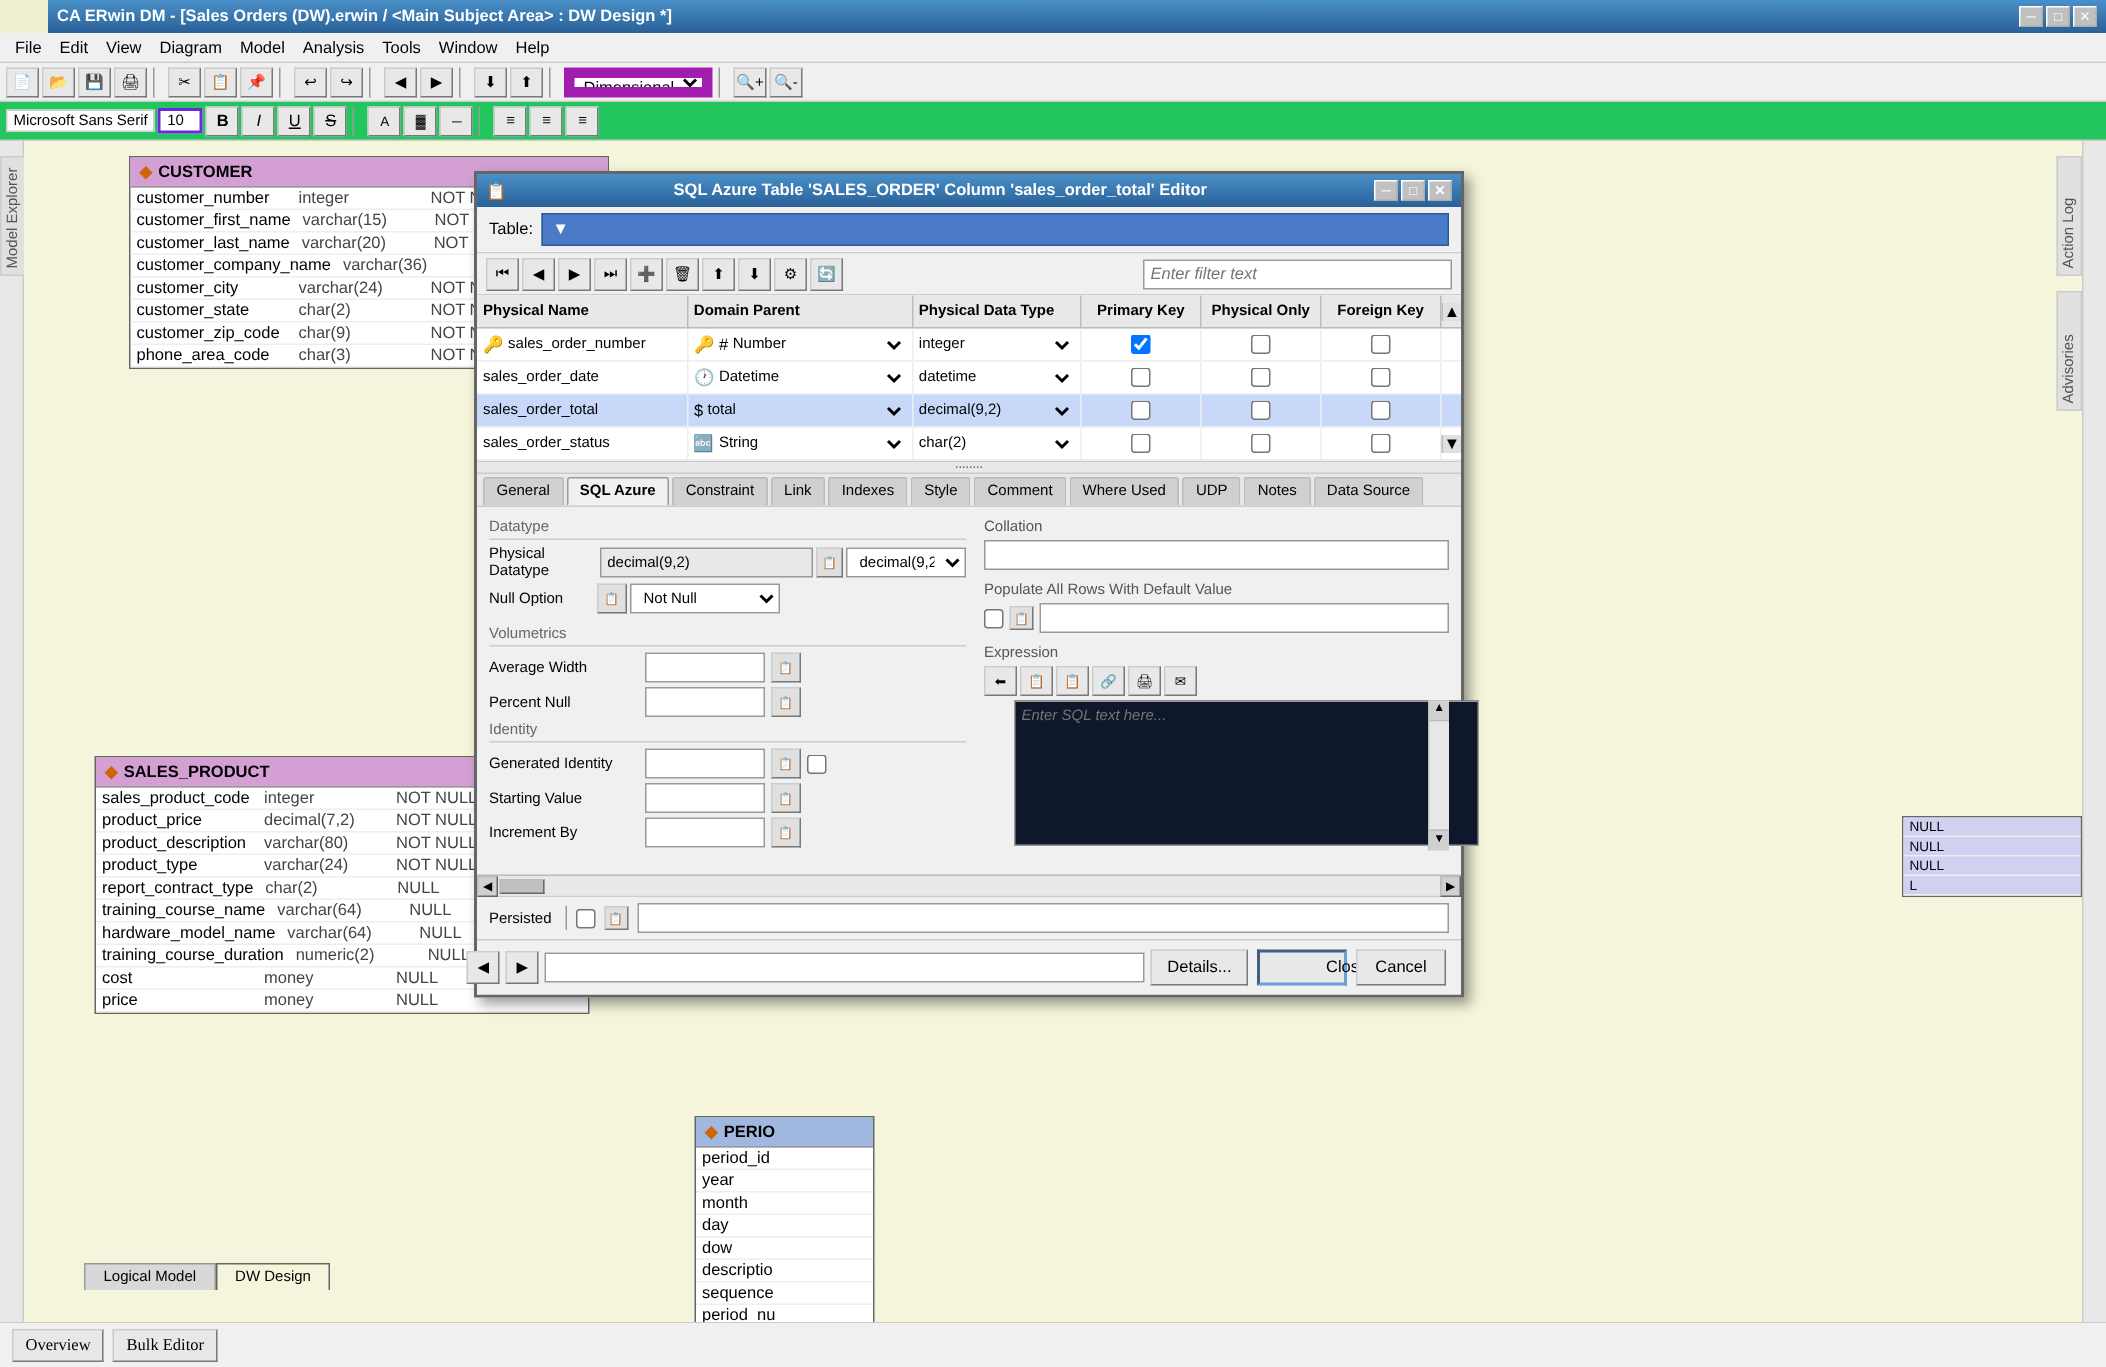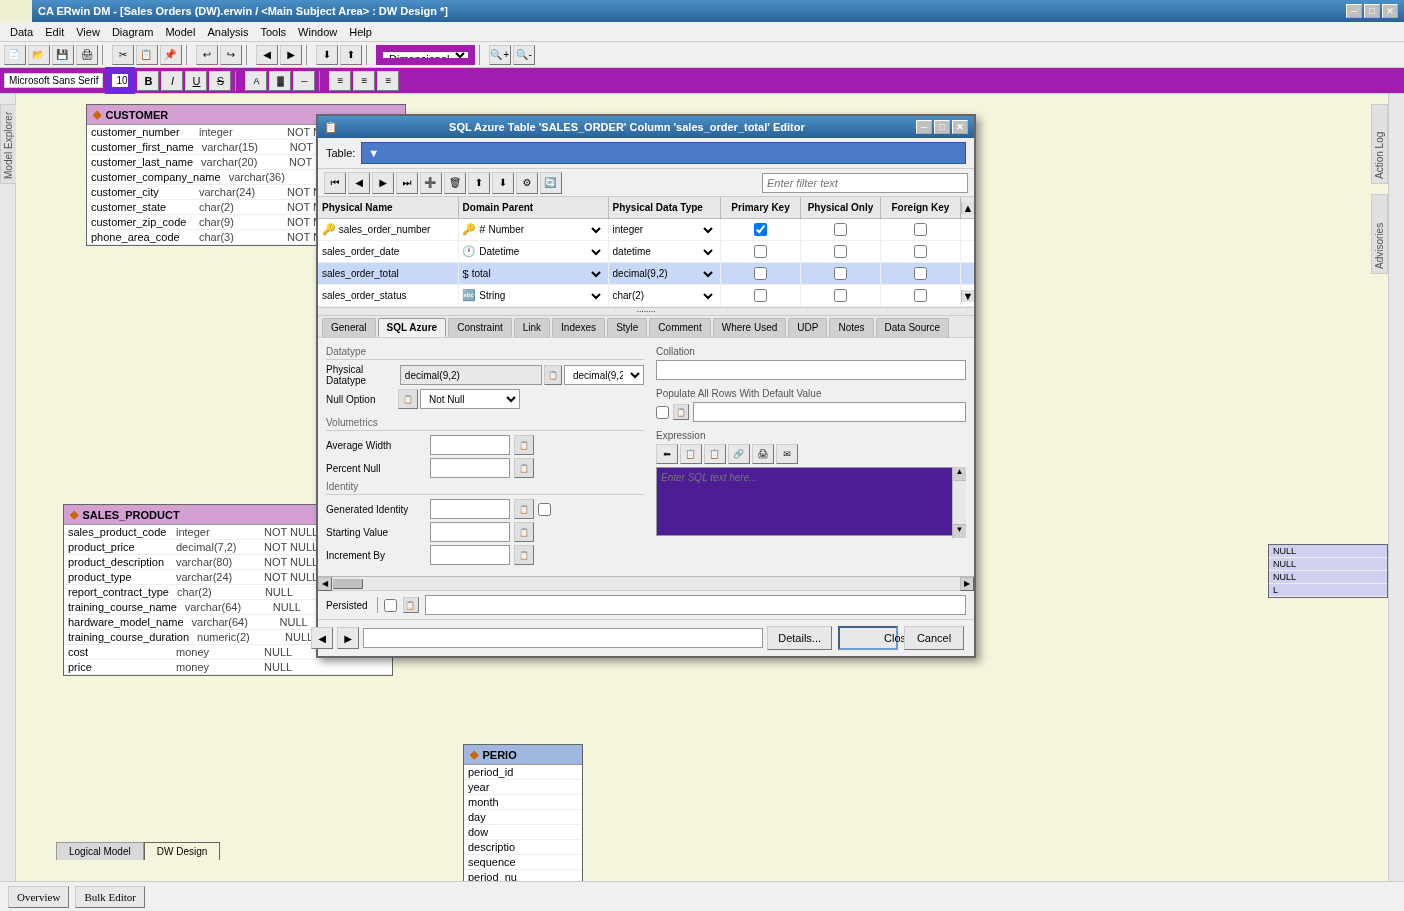--- a/index.html
+++ b/index.html
@@ -35,21 +35,21 @@
     .toolbar {
       background: #f0f0f0;
       border-bottom: 1px solid #ccc;
       display: flex;
       align-items: center;
       padding: 2px 4px;
       height: 26px;
       gap: 2px;
     }
     .toolbar2 {
-      background: #a21caf;
+      background: #22c55e;
       border-bottom: 1px solid #ccc;
       display: flex;
       align-items: center;
       padding: 2px 4px;
       height: 26px;
       gap: 2px;
     }
     .tb-btn { width: 22px; height: 20px; background: #e8e8e8; border: 1px outset #ccc; font-size: 10px; display: flex; align-items: center; justify-content: center; cursor: pointer; }
     .tb-sep { width: 6px; height: 20px; border-left: 1px solid #999; margin: 0 2px; }
     .tb-dropdown { height: 20px; border: 7px solid #a21caf; background: white; padding: 0 2px; font-size: 11px; }
@@ -298,28 +298,29 @@
       margin-bottom: 4px;
     }
     .expression-toolbar {
       display: flex;
       gap: 2px;
       margin-bottom: 3px;
     }
     .expr-btn { width: 22px; height: 20px; background: #e8e8e8; border: 1px outset #ccc; font-size: 9px; display: flex; align-items: center; justify-content: center; cursor: pointer; }
     .expression-input {
       width: 100%;
-      height: 69px;
+      height: 97px;
       border: 1px solid #999;
-      background: #4c1d95;
+      background: #0f172a;
       padding: 4px;
       font-size: 10px;
       color: #999;
       font-style: italic;
       resize: none;
+      margin-left: 20px;
     }
     .modal-footer {
       display: flex;
       justify-content: flex-end;
       align-items: center;
       padding: 6px 10px;
       gap: 6px;
       border-top: 1px solid #ccc;
       background: #f0f0f0;
     }
@@ -435,21 +436,21 @@
 <div class="title-bar">
   <span class="title-bar-text">CA ERwin DM - [Sales Orders (DW).erwin / &lt;Main Subject Area&gt; : DW Design *]</span>
   <div class="title-bar-controls">
     <div class="title-btn">─</div>
     <div class="title-btn">□</div>
     <div class="title-btn">✕</div>
   </div>
 </div>
 
 <div class="menu-bar">
-  <span class="menu-item">Data</span>
+  <span class="menu-item">File</span>
   <span class="menu-item">Edit</span>
   <span class="menu-item">View</span>
   <span class="menu-item">Diagram</span>
   <span class="menu-item">Model</span>
   <span class="menu-item">Analysis</span>
   <span class="menu-item">Tools</span>
   <span class="menu-item">Window</span>
   <span class="menu-item">Help</span>
 </div>
 
@@ -475,21 +476,21 @@
   <select class="tb-dropdown">
     <option>Dimensional</option>
   </select>
   <div class="tb-sep"></div>
   <div class="tb-btn">🔍+</div>
   <div class="tb-btn">🔍-</div>
 </div>
 
 <div class="toolbar2">
   <div style="font-size:10px;border:1px solid #ccc;padding:1px 4px;background:white;">Microsoft Sans Serif</div>
-  <div style="font-size:10px;border:7px solid #6d28d9;padding:1px 4px;background:white;width:30px;">10</div>
+  <div style="font-size:10px;border:2px solid #6d28d9;padding:1px 4px;background:white;width:30px;">10</div>
   <div class="tb-btn">
       <b>B</b>
     </div>
   <div class="tb-btn">
       <i>I</i>
     </div>
   <div class="tb-btn">
       <u>U</u>
     </div>
   <div class="tb-btn">

